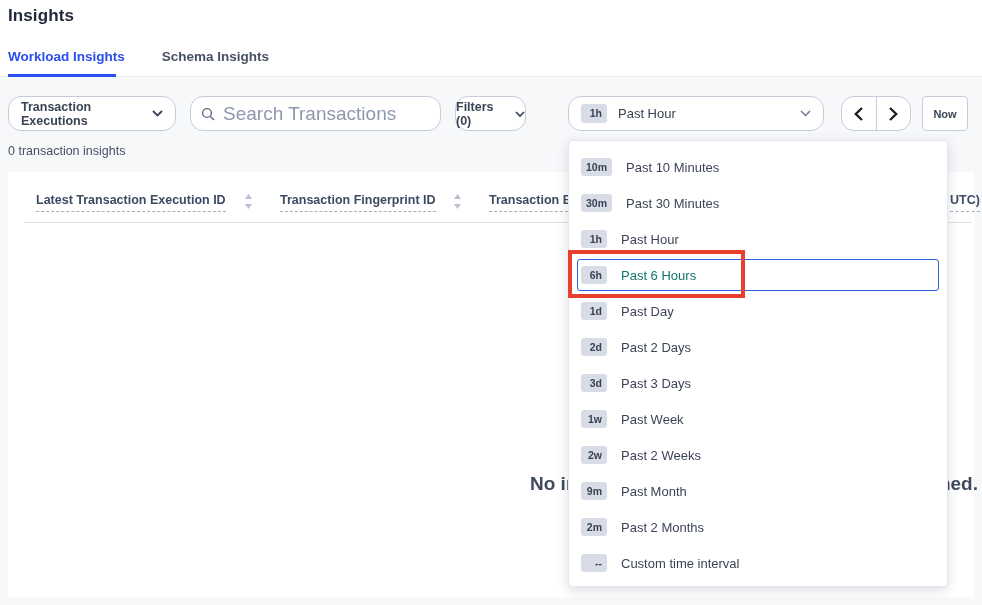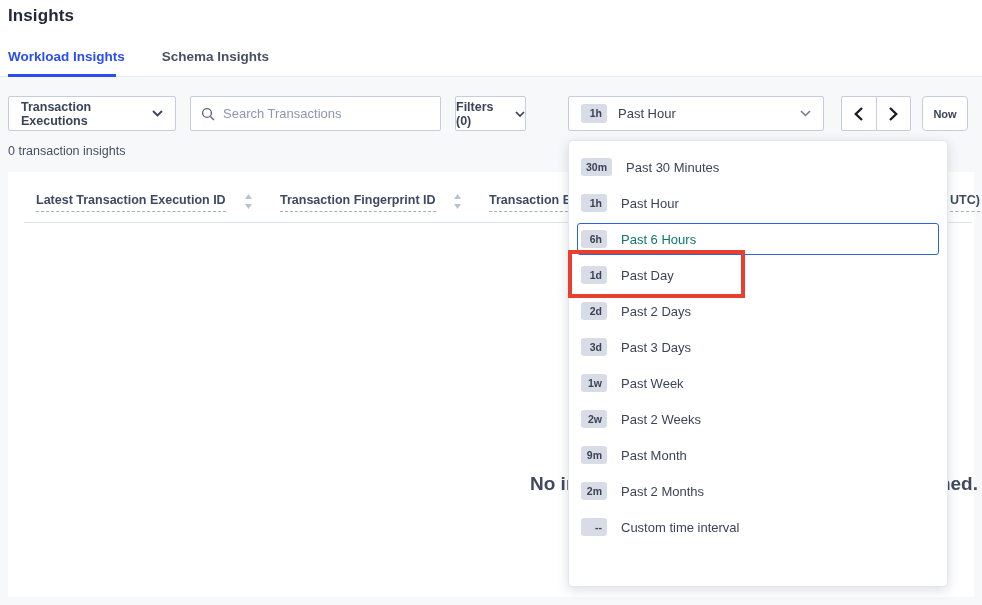--- a/index.html
+++ b/index.html
@@ -19,28 +19,28 @@
   }
   .tabs { position:absolute; left:8px; top:49px; display:flex; gap:37px; }
   .tab { font-size:13.5px; font-weight:600; color:#475064; cursor:pointer; }
   .tab.active { color:#2b4ef0; }
   .tab-underline {
     position:absolute; left:8px; top:74px; width:108px; height:3px; background:#2b4ef0;
   }
   
   .btn {
     position:absolute; top:96px; height:35px; background:#fff;
-    border:1px solid #c6ccda; border-radius:2px;
+    border:1px solid #c6ccda; border-radius:13px;
     display:flex; align-items:center; color:#394455; cursor:pointer;
   }
   .btn-type { left:8px; width:168px; padding:0 12px; justify-content:center; gap:8px;
     font-size:12.5px; font-weight:700; }
   .searchbox { left:190px; width:251px; padding:0 10px; gap:8px; cursor:text; }
   .searchbox input {
-    border:none; outline:none; flex:1; font-size:13px; color:#394455;
+    border:none; outline:none; flex:1; font-size:19px; color:#394455;
     font-family:"Liberation Sans", sans-serif; background:transparent;
   }
   .searchbox input::placeholder { color:#8d97ad; }
   .btn-filters { left:455px; width:71px; justify-content:center; gap:7px;
     font-size:12.5px; font-weight:700; }
   .btn-timepicker { left:568px; width:256px; padding:0 12px; gap:11px; font-size:13px; }
   .btn-timepicker .chev { margin-left:auto; }
   .arrow-group { left:841px; width:70px; padding:0; overflow:hidden; }
   .arrow-cell { width:35px; height:100%; display:flex; align-items:center;
     justify-content:center; cursor:pointer; }
@@ -187,20 +187,24 @@
   </span>
   <div class="th" style="left:489px;">Transaction Ex</div>
   <div class="th" style="left:950px;">UTC)</div>
   <div class="th-line"></div>
 
   <div class="empty-frag empty-left">No insight events since this page w</div>
   <div class="empty-frag empty-right">as last refreshed.</div>
 
   <div class="tp-menu">
 
+  <div class="tp-item">
+        <span class="tbadge">10m</span>
+        <span class="tp-label">Past 10 Minutes</span>
+      </div>
       <div class="tp-item">
         <span class="tbadge">30m</span>
         <span class="tp-label">Past 30 Minutes</span>
       </div>
       <div class="tp-item">
         <span class="tbadge">1h</span>
         <span class="tp-label">Past Hour</span>
       </div>
       <div class="tp-item selected">
         <span class="tbadge">6h</span>

